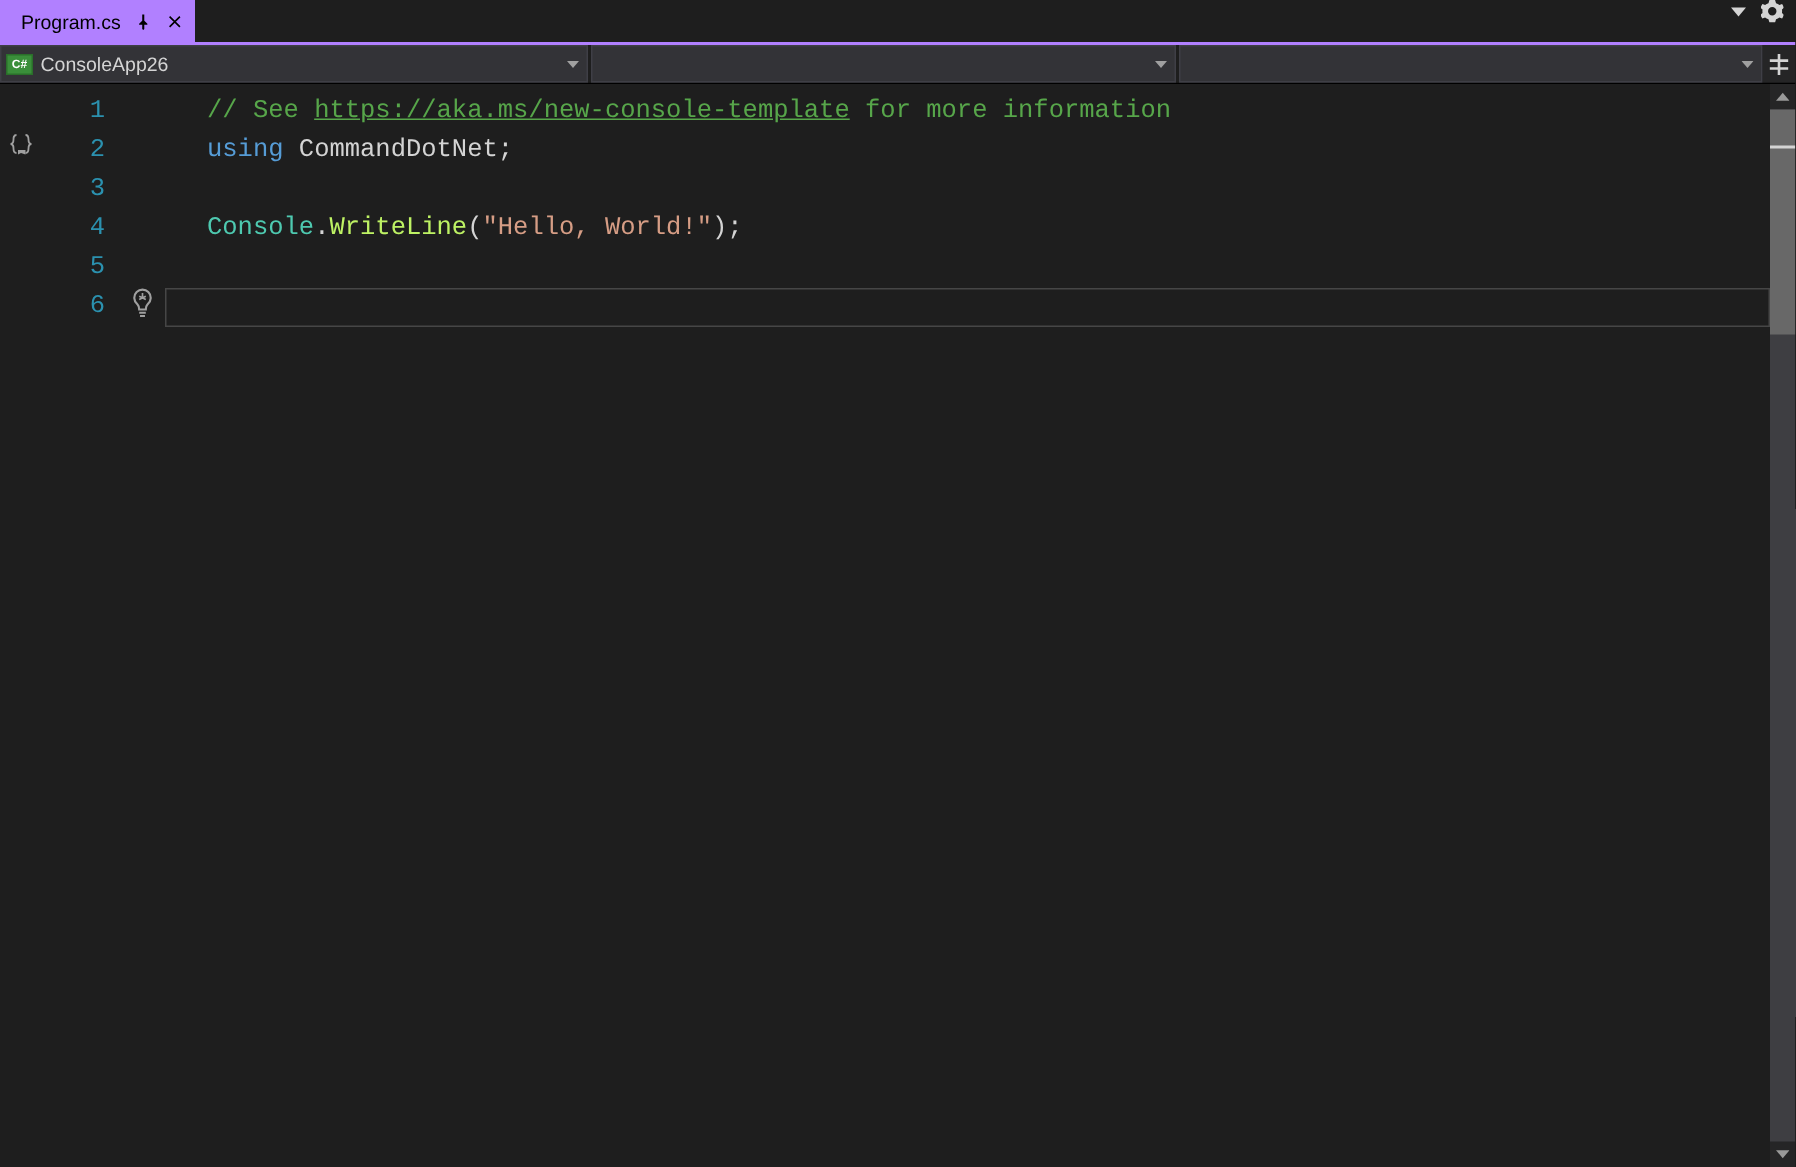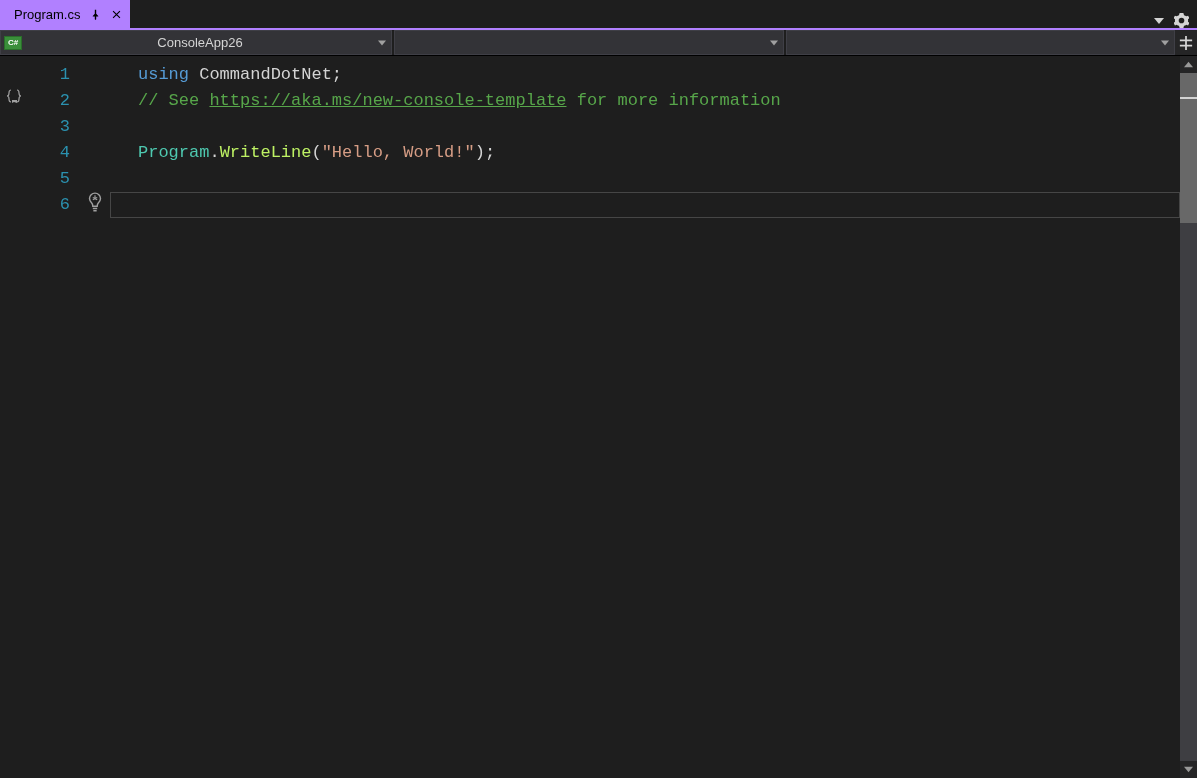--- a/index.html
+++ b/index.html
@@ -1,31 +1,31 @@
 <!DOCTYPE html>
 <html><head>
 <meta charset="utf-8">
 <style>
   html,body{margin:0;padding:0;height:100%;width:100%;background:#1e1e1e;font-family:Consolas,'Courier New',monospace;font-size:16px;color:#d4d4d4;overflow:hidden;}
   .root{display:flex;flex-direction:column;width:1197px;height:778px;background:#1e1e1e;position:relative;}
   
-  .tabbar{display:flex;align-items:flex-end;height:28px;background:#1e1e1e;position:relative;}
+  .tabbar{display:flex;align-items:flex-start;height:28px;background:#1e1e1e;position:relative;}
   .tab{display:flex;align-items:center;background:#b180ff;color:#000;padding:0 8px 0 14px;font-family:'Segoe UI',sans-serif;font-size:13px;gap:10px;height:100%;}
   .tab .pin{display:inline-block;}
   .tab .pin svg, .tab .close svg{display:block;}
   .tab .close{cursor:pointer;}
   .tabbar-right{margin-left:auto;display:flex;align-items:center;gap:10px;padding-right:8px;color:#d4d4d4;}
   .tabbar-right svg{display:block;}
   .accent-line{height:2px;background:#b180ff;width:100%;}
   
   .navbar{display:flex;align-items:stretch;height:25px;background:#252526;border-bottom:1px solid #000;}
   .nav-combo{display:flex;align-items:center;background:#333337;height:100%;flex:1;border:1px solid #3f3f46;box-sizing:border-box;min-width:0;}
   .nav-combo.first{flex:0 0 392px;}
   .nav-combo .nc-icon{width:24px;display:flex;align-items:center;justify-content:center;}
-  .nav-combo .nc-text{flex:1;font-family:'Segoe UI',sans-serif;font-size:13px;color:#d4d4d4;padding-left:2px;white-space:nowrap;overflow:hidden;text-align:center;}
+  .nav-combo .nc-text{flex:1;font-family:'Segoe UI',sans-serif;font-size:13px;color:#d4d4d4;padding-left:2px;white-space:nowrap;overflow:hidden;}
   .nav-combo .nc-caret{width:18px;display:flex;align-items:center;justify-content:center;}
   .nav-sep{width:2px;background:#1e1e1e;}
   .nav-extra{width:22px;display:flex;align-items:center;justify-content:center;background:#252526;}
   
   .editor{flex:1;display:flex;position:relative;overflow:hidden;}
   .glyph-margin{width:28px;background:#1e1e1e;position:relative;}
   .outline-glyph{position:absolute;left:6px;top:32px;color:#a0a0a0;font-size:11px;font-family:Consolas,monospace;}
   .gutter{width:58px;background:#1e1e1e;text-align:right;padding-right:16px;box-sizing:border-box;padding-top:6px;position:relative;}
   .gutter .ln{height:26px;line-height:26px;color:#2b91af;font-size:17px;}
   .bulb-col{width:24px;position:relative;}
@@ -148,24 +148,24 @@
         <svg width="18" height="22" viewBox="0 0 16 20">
           <path fill="none" stroke="#a0a0a0" stroke-width="1.3" d="M8 1a5 5 0 00-5 5c0 2 1 3 2 4 .7.7 1 1.5 1 3h4c0-1.5.3-2.3 1-3 1-1 2-2 2-4a5 5 0 00-5-5z"></path>
           <path stroke="#a0a0a0" stroke-width="1.3" d="M6 15h4M6.5 17h3"></path>
           <path stroke="#a0a0a0" stroke-width="1" d="M8 3v3M6 5l4 2M10 5l-4 2"></path>
         </svg>
       </span>
     </div>
 
     <div class="code">
       <div class="cur-line"></div>
+      <div class="line"><span class="c-comment">// See </span><span class="c-link">https://aka.ms/new-console-template</span><span class="c-comment"> for more information</span></div>
       <div class="line"><span class="c-kw">using</span><span class="c-txt"> </span><span class="c-txt">CommandDotNet</span><span class="c-txt">;</span></div>
-      <div class="line"><span class="c-comment">// See </span><span class="c-link">https://aka.ms/new-console-template</span><span class="c-comment"> for more information</span></div>
       <div class="line"></div>
-      <div class="line"><span class="c-type">Program</span><span class="c-txt">.</span><span class="c-method">WriteLine</span><span class="c-txt">(</span><span class="c-str">"Hello, World!"</span><span class="c-txt">)</span><span class="c-txt">;</span></div>
+      <div class="line"><span class="c-type">Console</span><span class="c-txt">.</span><span class="c-method">WriteLine</span><span class="c-txt">(</span><span class="c-str">"Hello, World!"</span><span class="c-txt">)</span><span class="c-txt">;</span></div>
       <div class="line"></div>
     </div>
 
     <div class="vscroll">
       <div class="arrow">
         <svg width="9" height="9" viewBox="0 0 10 10">
             <path fill="#999" d="M5 2l5 6H0z"></path>
           </svg>
       </div>
       <div class="track">

